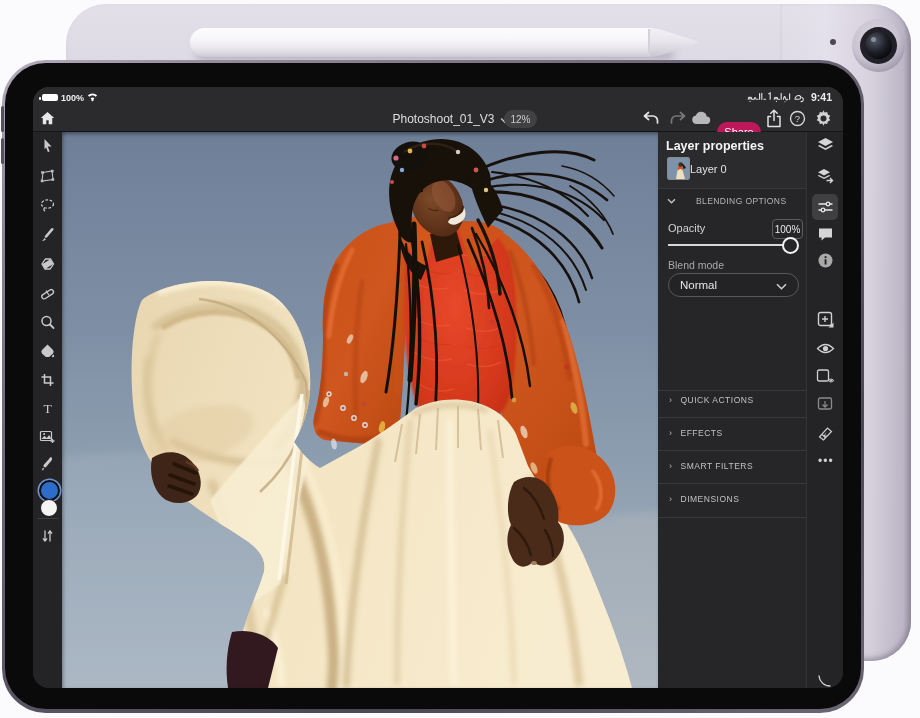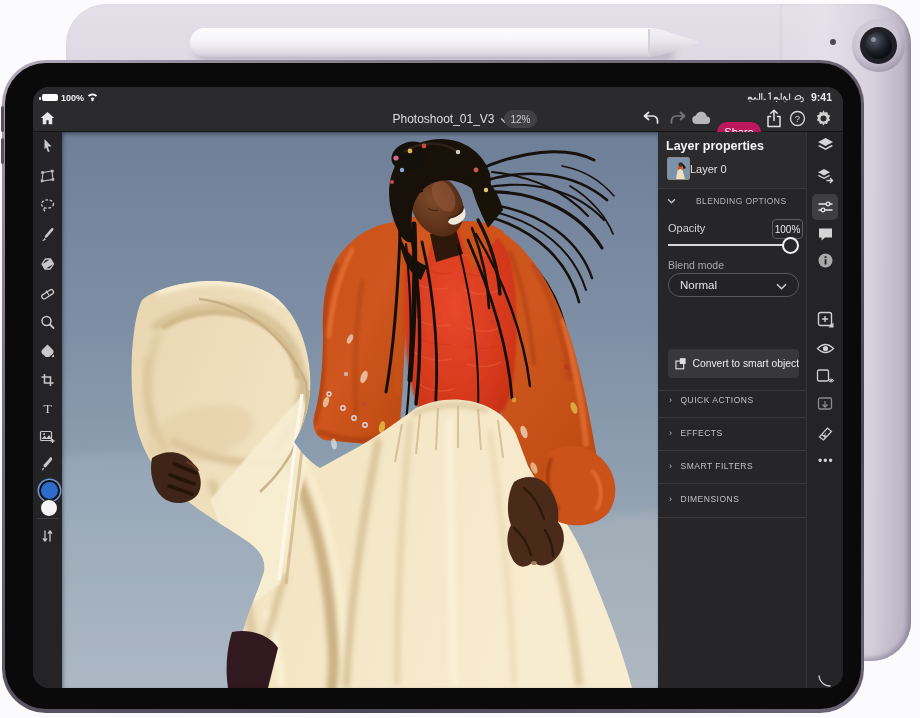--- a/index.html
+++ b/index.html
@@ -471,27 +471,20 @@
         <div class="pct">100%</div>
         <div class="sline"></div>
         <div class="sknob"></div>
         <div class="plabel" style="top:127px;color:#a8a8a8;font-size:10.5px">Blend mode</div>
         <div class="drop">
           <span>Normal</span>
           <svg width="11" height="7" viewBox="0 0 11 7" style="position:absolute;right:11px;top:9px">
             <path d="M1 1.2 L5.5 5.8 L10 1.2" stroke="#d0d0d0" stroke-width="1.5" fill="none"></path>
           </svg>
         </div>
-        <div class="pbtn" style="top:217px">
-          <svg width="13" height="13" viewBox="0 0 13 13">
-            <rect x="1" y="4" width="8" height="8" stroke="#e0e0e0" stroke-width="1.2" fill="none"></rect>
-            <rect x="5" y="1" width="6" height="6" fill="#e0e0e0"></rect>
-          </svg>
-          <span>Convert to smart object</span>
-        </div>
         <div class="pdiv" style="top:258px"></div>
         <div class="sect" style="top:263px">
           <span class="chev">›</span>
           <span>QUICK ACTIONS</span>
         </div>
         <div class="pdiv" style="top:285px"></div>
         <div class="sect" style="top:296px">
           <span class="chev">›</span>
           <span>EFFECTS</span>
         </div>

